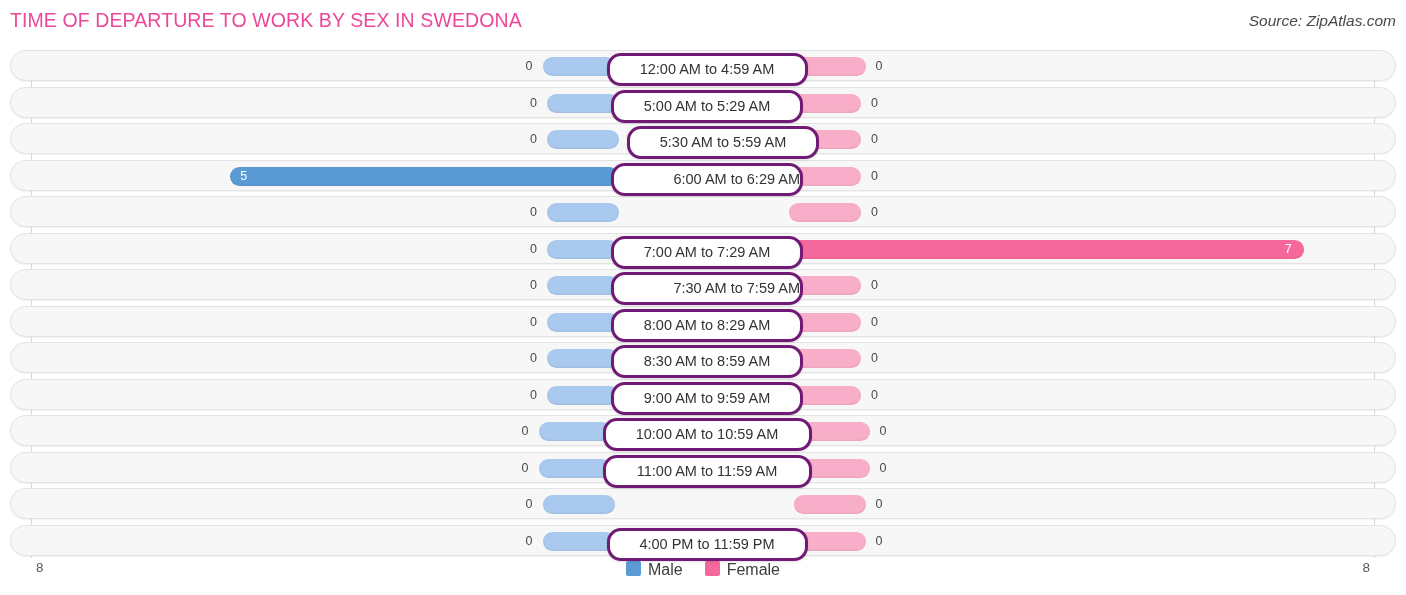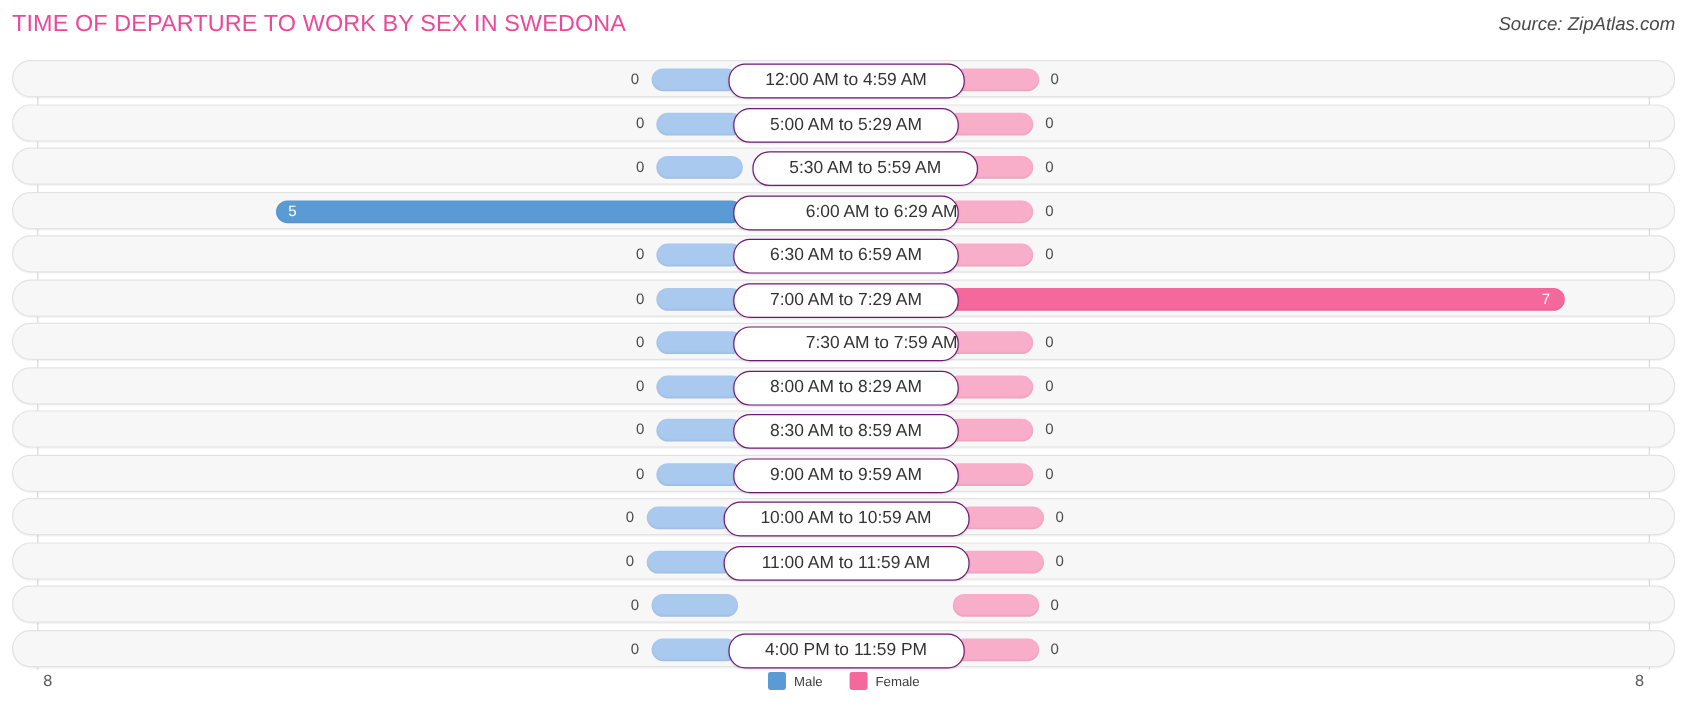--- a/index.html
+++ b/index.html
@@ -124,21 +124,21 @@
   .outside-value.left  { text-align: right; }
   .outside-value.right { text-align: left; }
 
   
   .label-pill {
     position: absolute;
     top: 2px;
     height: 27px;
     line-height: 27px;
     background: #ffffff;
-    border: 1px solid #701a75;
+    border: 3px solid #701a75;
     border-radius: 14px;
     box-shadow: 0 1px 2px rgba(0,0,0,0.12);
     font-size: 14.5px;
     color: #333333;
     text-align: center;
     white-space: nowrap;
     z-index: 5;
   }
 
   
@@ -174,21 +174,21 @@
   .legend-swatch {
     display: inline-block;
     width: 15px;
     height: 15px;
     border-radius: 2px;
     vertical-align: -2px;
     margin-right: 7px;
   }
   .legend-text {
     display: inline-block;
-    font-size: 11px;
+    font-size: 16px;
     color: #3c3c3c;
     vertical-align: middle;
   }
 </style>
 </head>
 <body>
 
 <div id="header">
   <div id="chart-title">TIME OF DEPARTURE TO WORK BY SEX IN SWEDONA</div>
   <div id="source-label">Source: ZipAtlas.com</div>
@@ -234,21 +234,20 @@
           <div class="bar bar-female" style="width: 72px; left: 778px;"></div>
           <div class="label-pill" style="width: 186px; left: 600px; text-align: right;">6:00 AM to 6:29 AM</div>
         </div>
       </div>
       <div class="row" style="top: 150.16px;">
         <div class="row-inner">
           <div class="outside-value left" style="left: 476px; width: 50px;">0</div>
           <div class="outside-value right" style="left: 860px; width: 50px;">0</div>
           <div class="bar bar-male" style="width: 72px; left: 536px;"></div>
           <div class="bar bar-female" style="width: 72px; left: 778px;"></div>
-          <div class="label-pill" style="width: 186px; left: 600px;">6:30 AM to 6:59 AM</div>
         </div>
       </div>
       <div class="row" style="top: 186.7px;">
         <div class="row-inner">
           <div class="outside-value left" style="left: 476px; width: 50px;">0</div>
           <div class="bar bar-male" style="width: 72px; left: 536px;"></div>
           <div class="bar bar-female has-value" style="width: 514.75px; left: 778px;">
             <span class="bar-inner-value">7</span>
           </div>
           <div class="label-pill" style="width: 186px; left: 600px;">7:00 AM to 7:29 AM</div>

